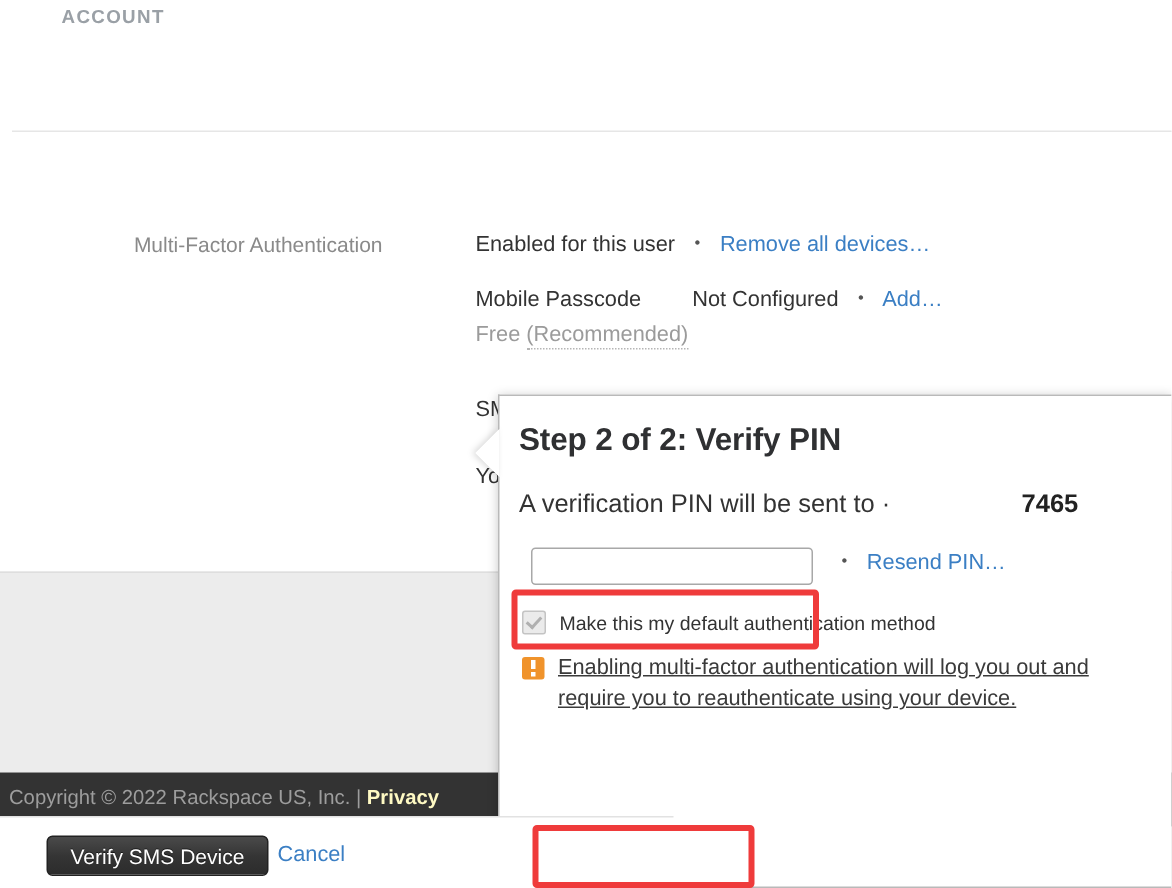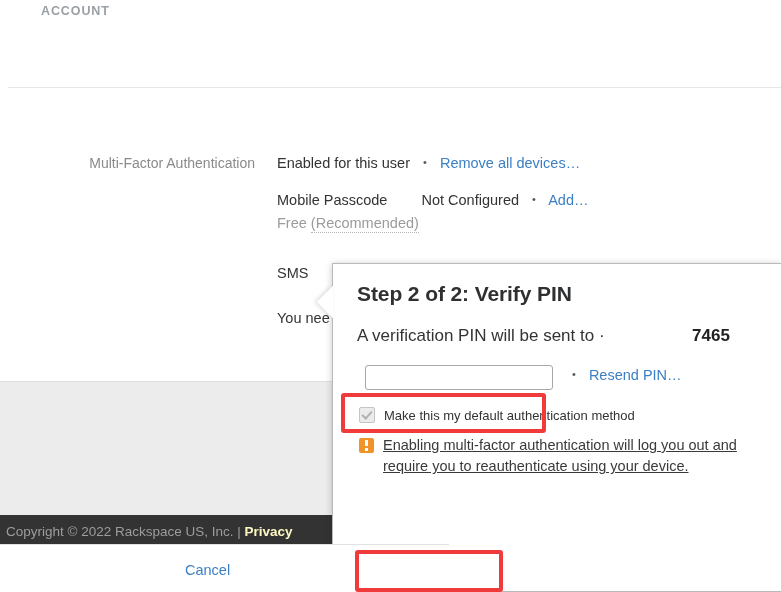--- a/index.html
+++ b/index.html
@@ -58,20 +58,21 @@
     color: #8a8a8a;
     text-align: right;
   }
   .lbl-mfa { left: 40px; top: 155px; width: 215px; }
 
   .row-text {
     position: absolute;
     font-size: 14.5px;
     color: #333333;
     white-space: nowrap;
+    margin-left: 40px;
   }
   .row-1 { left: 277px; top: 155px; }
   .row-2 { left: 277px; top: 192px; }
   .row-3 { left: 277px; top: 215px; }
   .row-sms { left: 277px; top: 265px; }
   .row-note { left: 277px; top: 310px; }
 
   .link {
     color: #3b7fc4;
     text-decoration: none;
@@ -156,21 +157,21 @@
     border-bottom: 16px solid transparent;
     border-right: 16px solid #ffffff;
   }
 
   .modal-body {
     position: absolute;
     left: 0; top: 0;
     width: 100%;
     height: 281px;
     box-sizing: border-box;
-    padding: 18px 24px 0 24px;
+    padding: 18px 24px 0 13px;
   }
   .modal-title {
     font-size: 21px;
     font-weight: bold;
     color: #2f3032;
     margin: 0 0 20px 0;
     letter-spacing: -0.1px;
   }
   .modal-line {
     font-size: 17px;
@@ -375,17 +376,18 @@
     </div>
 
     <div class="warn-row">
       <span class="warn-icon"></span>
       <span class="warn-text">Enabling multi-factor authentication will log you out and require you to reauthenticate using your device.</span>
     </div>
   </div>
 </div>
 
 <div class="modal-footer">
+  <button class="verify-btn">Verify SMS Device</button>
   <a class="cancel-link link" href="#">Cancel</a>
 </div>
 
 <div class="annotation anno-input"></div>
 <div class="annotation anno-btn"></div>
 
 </body></html>

